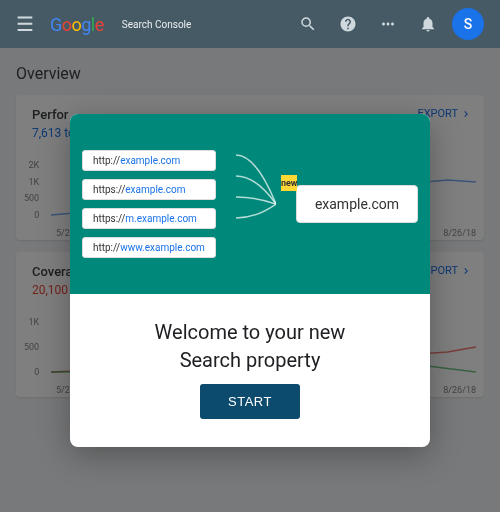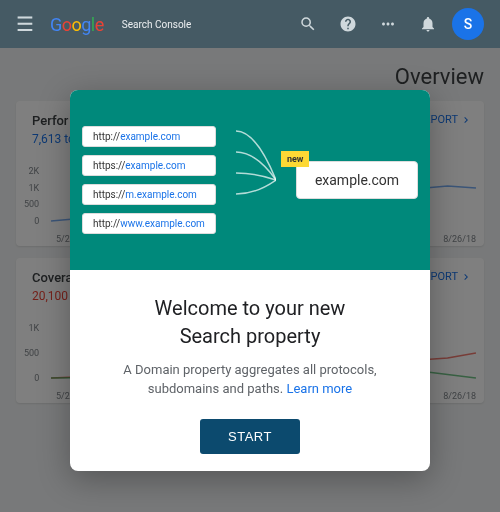--- a/index.html
+++ b/index.html
@@ -78,25 +78,24 @@
     }
 
     
     .page-content {
       padding: 16px;
       height: calc(512px - 48px);
       overflow: hidden;
       position: relative;
     }
     .page-title {
-      font-size: 22px;
+      font-size: 16px;
       color: #3c4043;
       font-weight: 400;
       margin-bottom: 12px;
-      text-align: right;
     }
 
     
     .cards-row {
       display: flex;
       gap: 12px;
       flex-direction: column;
     }
 
     .card {
@@ -245,37 +244,37 @@
     }
 
     .new-badge {
       position: absolute;
       top: -10px;
       left: -15px;
       background: #fdd835;
       color: #333;
       font-size: 9px;
       font-weight: 700;
-      padding: 3px 6px;
+      padding: 3px 0;
       border-radius: 0;
       z-index: 1;
     }
 
     .domain-box {
       background: white;
       border: 1.5px solid #ddd;
       border-radius: 4px;
       padding: 10px 18px;
       font-size: 14px;
       color: #333;
       font-weight: 400;
     }
 
     .modal-body {
-      padding: 24px 32px 17px;
+      padding: 24px 32px 28px;
       text-align: center;
     }
 
     .modal-heading {
       font-size: 20px;
       color: #202124;
       font-weight: 400;
       line-height: 1.4;
       margin-bottom: 10px;
     }
@@ -434,21 +433,17 @@
             <div class="domain-box">example.com</div>
           </div>
         </div>
       </div>
 
       <div class="modal-body">
         <h2 class="modal-heading">
           <span>Welcome to your new</span><br>
           <span>Search property</span>
         </h2>
-        <p class="modal-description">
-          <span>A Domain property aggregates all protocols, subdomains and paths.</span>
-          <a href="#">Learn more</a>
-        </p>
         <button class="modal-start-btn">START</button>
       </div>
     </div>
   </div>
 </div>
 
 </body></html>

